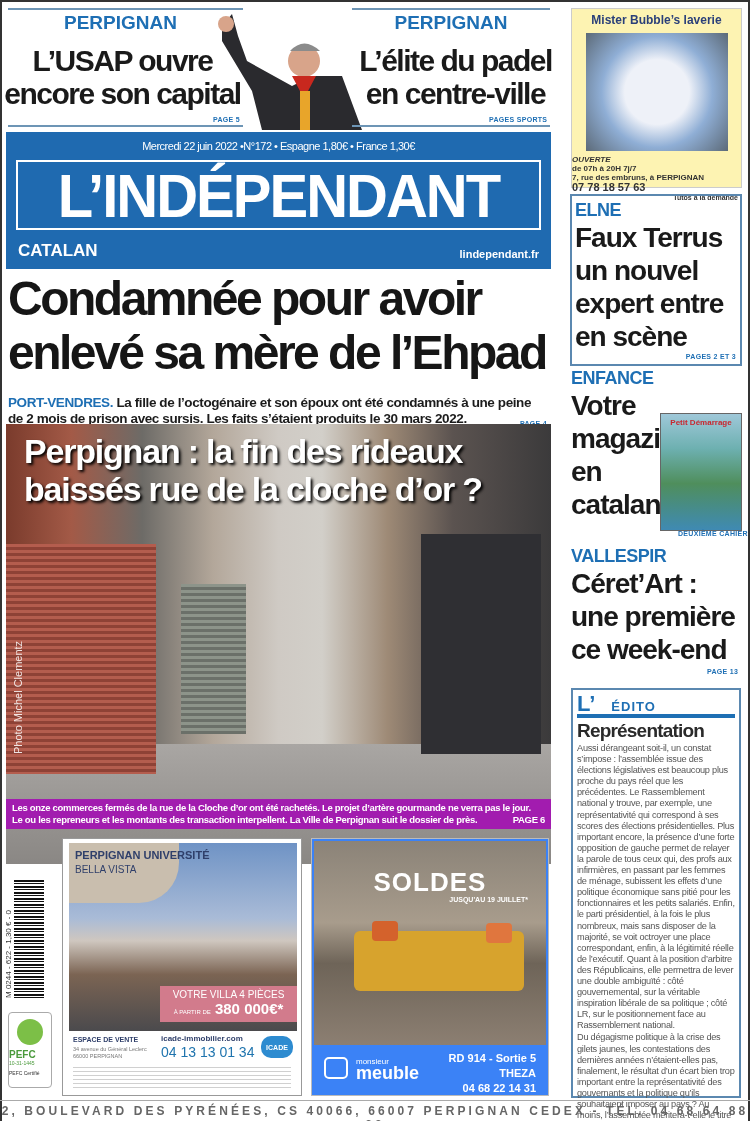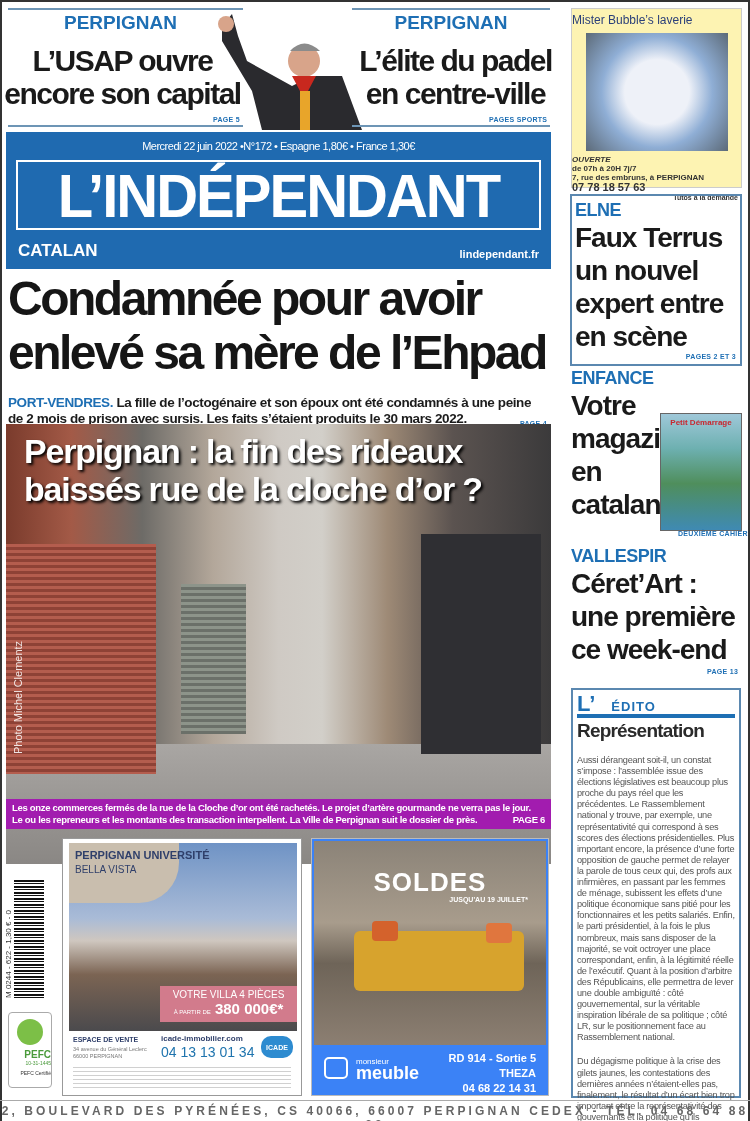--- a/index.html
+++ b/index.html
@@ -52,38 +52,38 @@
 .ad2 .soldes{position:absolute;left:0;right:0;top:28px;text-align:center;color:#fff;font-weight:bold;font-size:26px;letter-spacing:1px}
 .ad2 .jusq{position:absolute;right:20px;top:57px;color:#fff;font-size:7px;font-weight:bold}
 .ad2 .brand{position:absolute;left:12px;top:218px;color:#fff}
 .ad2 .brand .ic{display:inline-block;width:24px;height:22px;border:2px solid #fff;border-radius:5px;vertical-align:middle}
 .ad2 .brand .b1{font-size:8px;position:absolute;left:32px;top:0}
 .ad2 .brand .b2{font-size:18px;font-weight:bold;position:absolute;left:32px;top:6px}
 .ad2 .addr{position:absolute;right:12px;top:212px;color:#fff;font-weight:bold;font-size:11px;text-align:right;line-height:15px}
 
 .barcode{position:absolute;left:14px;top:880px;width:30px;height:118px;background:repeating-linear-gradient(180deg,#111 0 2px,#fff 2px 3px,#111 3px 4px,#fff 4px 6px)}
 .barcode-txt{position:absolute;left:2px;top:1000px;font-size:8px;transform:rotate(-90deg);transform-origin:left top;white-space:nowrap;color:#333}
-.pefc{position:absolute;left:8px;top:1012px;width:44px;height:76px;border:1px solid #aaa;border-radius:4px;text-align:right;font-size:8px;color:#4a9a3b;padding-top:6px}
+.pefc{position:absolute;left:8px;top:1012px;width:44px;height:76px;border:1px solid #aaa;border-radius:4px;text-align:left;font-size:8px;color:#4a9a3b;padding-top:6px}
 .pefc .leaf{width:26px;height:26px;border-radius:50%;background:#7cbf47;margin:0 auto 4px}
 
 .pub{position:absolute;left:571px;top:8px;width:171px;height:180px;background:#fdf3b2;border:1px solid #ccc}
-.pub .ttl{text-align:left;color:#2a3f79;font-weight:normal;font-size:12px;margin-top:4px}
+.pub .ttl{text-align:center;color:#2a3f79;font-weight:bold;font-size:12px;margin-top:4px}
 .pub .img{position:absolute;left:14px;top:24px;width:142px;height:118px;background:radial-gradient(circle at 50% 50%,#eef1f8 0 35%,#8faed5 60%,#5c6a78 100%)}
 .pub .t{position:absolute;left:0;right:0;text-align:left;font-size:8px;font-weight:bold;color:#333;line-height:9px}
 .box{position:absolute;border:2px solid #5b88b0}
 .rkicker{font-weight:bold;color:#1e6fb4;font-size:18px;letter-spacing:-.5px}
 .rtitle{font-weight:bold;font-size:28px;line-height:33px;letter-spacing:-1px;color:#1a1a1a}
 .magazine{position:absolute;left:660px;top:413px;width:82px;height:118px;background:linear-gradient(180deg,#9fc8d9 0%,#6db0b0 30%,#4f8e5c 60%,#3f8ab3 100%);border:1px solid #666}
 .magazine .mt{font-size:8px;font-weight:bold;color:#c8272f;text-align:center;margin-top:4px}
 .edito{position:absolute;left:571px;top:688px;width:170px;height:410px;border:2px solid #5b88b0;padding:4px}
 .edito .hd{display:flex;align-items:flex-end;border-bottom:4px solid #1e6fb4;height:24px}
 .edito .hd .l{font-size:22px;font-weight:bold;color:#1e6fb4;line-height:20px}
 .edito .hd .e{font-size:13px;font-weight:bold;color:#1e6fb4;margin-left:16px;letter-spacing:1px}
 .edito .ttl{font-weight:bold;font-size:19px;letter-spacing:-.8px;margin-top:2px;color:#2a2a2a}
-.edito .txt{font-size:9.2px;line-height:11.1px;color:#555;letter-spacing:-.25px;margin-top:13px}
+.edito .txt{font-size:9.2px;line-height:11.1px;color:#555;letter-spacing:-.25px;margin-top:1px}
 .footer{position:absolute;left:0;right:0;top:1100px;height:21px;text-align:center;font-size:12px;letter-spacing:3.1px;color:#666;font-weight:bold;border-top:1px solid #aaa;padding-top:3px}
 .person{position:absolute;left:212px;top:6px;width:150px;height:124px}
 </style>
 </head>
 <body>
 
 <div class="frame"></div>
 
 <div class="teaser-rule" style="left:8px;top:8px;width:235px"></div>
 <div class="abs kicker" style="left:8px;top:12px;width:225px">PERPIGNAN</div>

